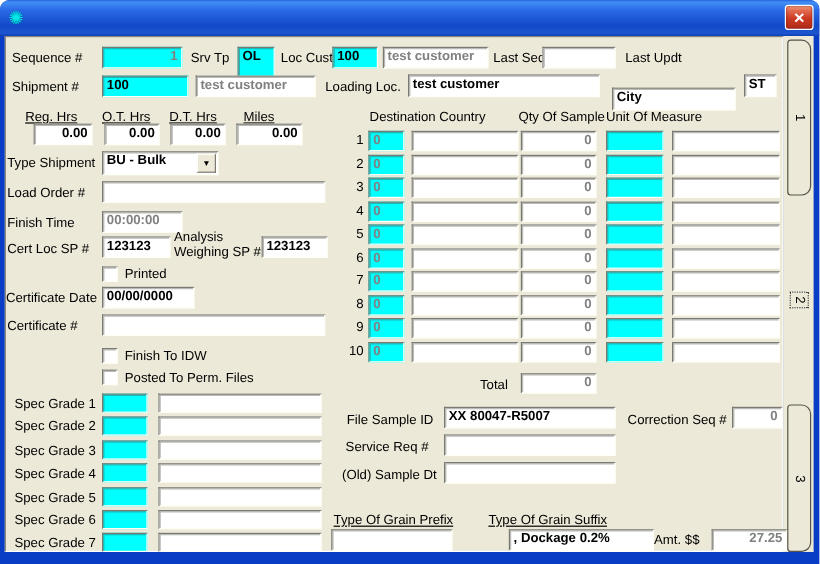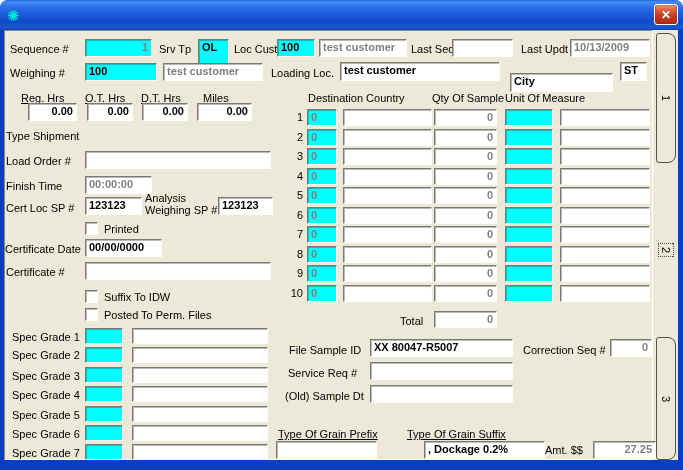--- a/index.html
+++ b/index.html
@@ -91,40 +91,43 @@
   <div class="lbl" style="left:10px;top:43px">Sequence #</div>
   <div class="fld cyan gray right" style="left:85px;top:39px;width:67px;height:18px">1</div>
   <div class="lbl" style="left:159px;top:43px">Srv Tp</div>
   <div class="fld cyan" style="left:198px;top:39px;width:31px;height:28px">OL</div>
   <div class="lbl" style="left:234px;top:43px">Loc Cust</div>
   <div class="fld cyan" style="left:277px;top:39px;width:38px;height:18px">100</div>
   <div class="fld gray" style="left:319px;top:39px;width:88px;height:18px">test customer</div>
   <div class="lbl" style="left:411px;top:43px">Last Seq</div>
   <div class="fld" style="left:452px;top:39px;width:61px;height:18px"></div>
   <div class="lbl" style="left:521px;top:43px">Last Updt</div>
-  <div class="fld gray" style="left:570px;top:39px;width:80px;height:18px">10/13/2009</div>
-
-  <div class="lbl" style="left:10px;top:67px">Weighing #</div>
+
+  <div class="lbl" style="left:10px;top:67px">Shipment #</div>
   <div class="fld cyan" style="left:85px;top:63px;width:72px;height:18px">100</div>
   <div class="fld gray" style="left:163px;top:63px;width:100px;height:18px">test customer</div>
   <div class="lbl" style="left:271px;top:67px">Loading Loc.</div>
   <div class="fld" style="left:340px;top:62px;width:160px;height:19px">test customer</div>
   <div class="fld" style="left:510px;top:73px;width:103px;height:19px">City</div>
   <div class="fld" style="left:620px;top:62px;width:27px;height:19px">ST</div>
 
   <div class="lbl u" style="left:21px;top:92px">Reg. Hrs</div>
   <div class="lbl u" style="left:85px;top:92px">O.T. Hrs</div>
   <div class="lbl u" style="left:141px;top:92px">D.T. Hrs</div>
   <div class="lbl u" style="left:203px;top:92px">Miles</div>
   <div class="fld right" style="left:28px;top:103px;width:49px;height:18px">0.00</div>
   <div class="fld right" style="left:87px;top:103px;width:46px;height:18px">0.00</div>
   <div class="fld right" style="left:142px;top:103px;width:46px;height:18px">0.00</div>
   <div class="fld right" style="left:197px;top:103px;width:55px;height:18px">0.00</div>
 
   <div class="lbl" style="left:6px;top:130px">Type Shipment</div>
+  <div class="fld" style="left:85px;top:126px;width:97px;height:20px">
+    <span>BU - Bulk</span>
+    <span class="dd-btn">▼</span>
+  </div>
 
   <div class="lbl" style="left:6px;top:155px">Load Order #</div>
   <div class="fld" style="left:85px;top:151px;width:186px;height:18px"></div>
 
   <div class="lbl" style="left:6px;top:180px">Finish Time</div>
   <div class="fld gray" style="left:85px;top:176px;width:67px;height:18px">00:00:00</div>
 
   <div class="lbl" style="left:6px;top:202px">Cert Loc SP #</div>
   <div class="fld" style="left:85px;top:197px;width:57px;height:18px">123123</div>
   <div class="lbl" style="left:145px;top:192px">Analysis</div>
@@ -134,21 +137,21 @@
   <span class="chk" style="left:85px;top:222px"></span>
   <div class="lbl" style="left:104px;top:223px">Printed</div>
 
   <div class="lbl" style="left:5px;top:243px">Certificate Date</div>
   <div class="fld" style="left:85px;top:239px;width:77px;height:18px">00/00/0000</div>
 
   <div class="lbl" style="left:6px;top:266px">Certificate #</div>
   <div class="fld" style="left:85px;top:262px;width:186px;height:18px"></div>
 
   <span class="chk" style="left:85px;top:290px"></span>
-  <div class="lbl" style="left:104px;top:291px">Suffix To IDW</div>
+  <div class="lbl" style="left:104px;top:291px">Finish To IDW</div>
   <span class="chk" style="left:85px;top:308px"></span>
   <div class="lbl" style="left:104px;top:309px">Posted To Perm. Files</div>
 
   <div style="position: absolute; left: 12px; width: 260px; height: 17px; top: 328px;">
       <div class="lbl" style="left:0;top:3px">Spec Grade 1</div>
       <div class="fld cyan" style="left:73px;top:0;width:38px;height:16px"></div>
       <div class="fld" style="left:120px;top:0;width:136px;height:16px"></div>
     </div>
     <div style="position: absolute; left: 12px; width: 260px; height: 17px; top: 347.4px;">
       <div class="lbl" style="left:0;top:2px">Spec Grade 2</div>

